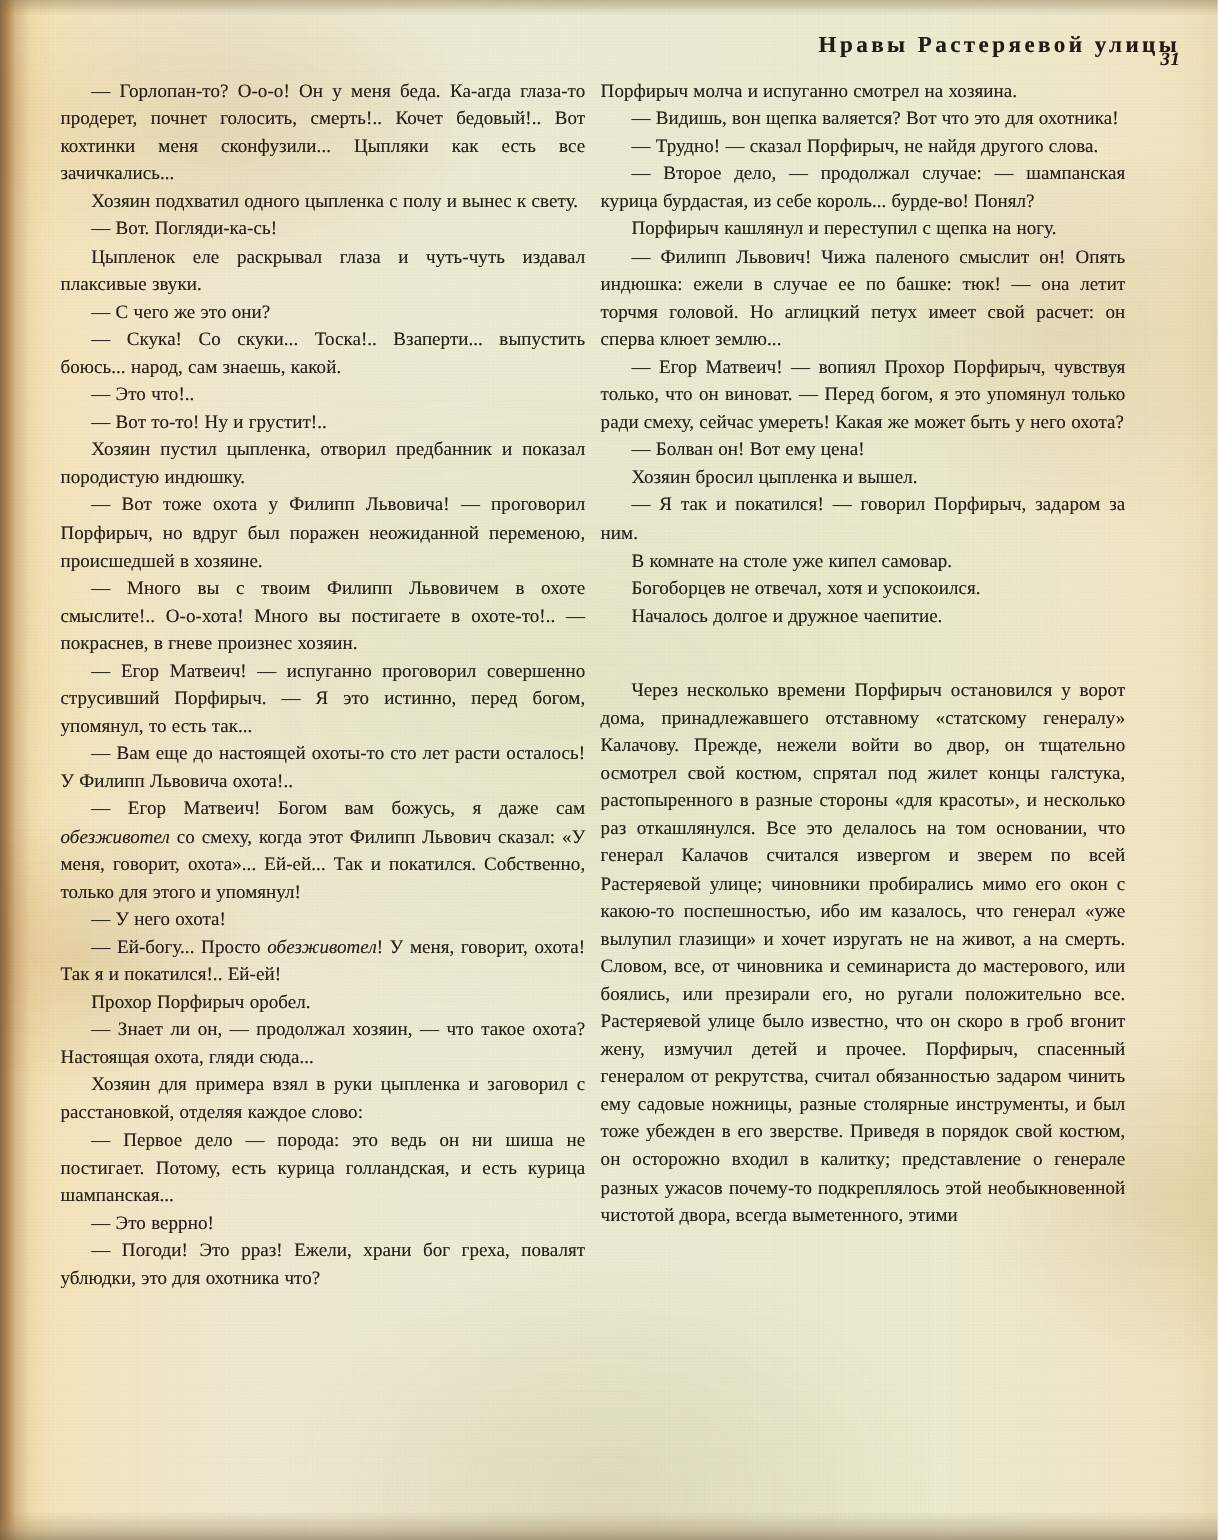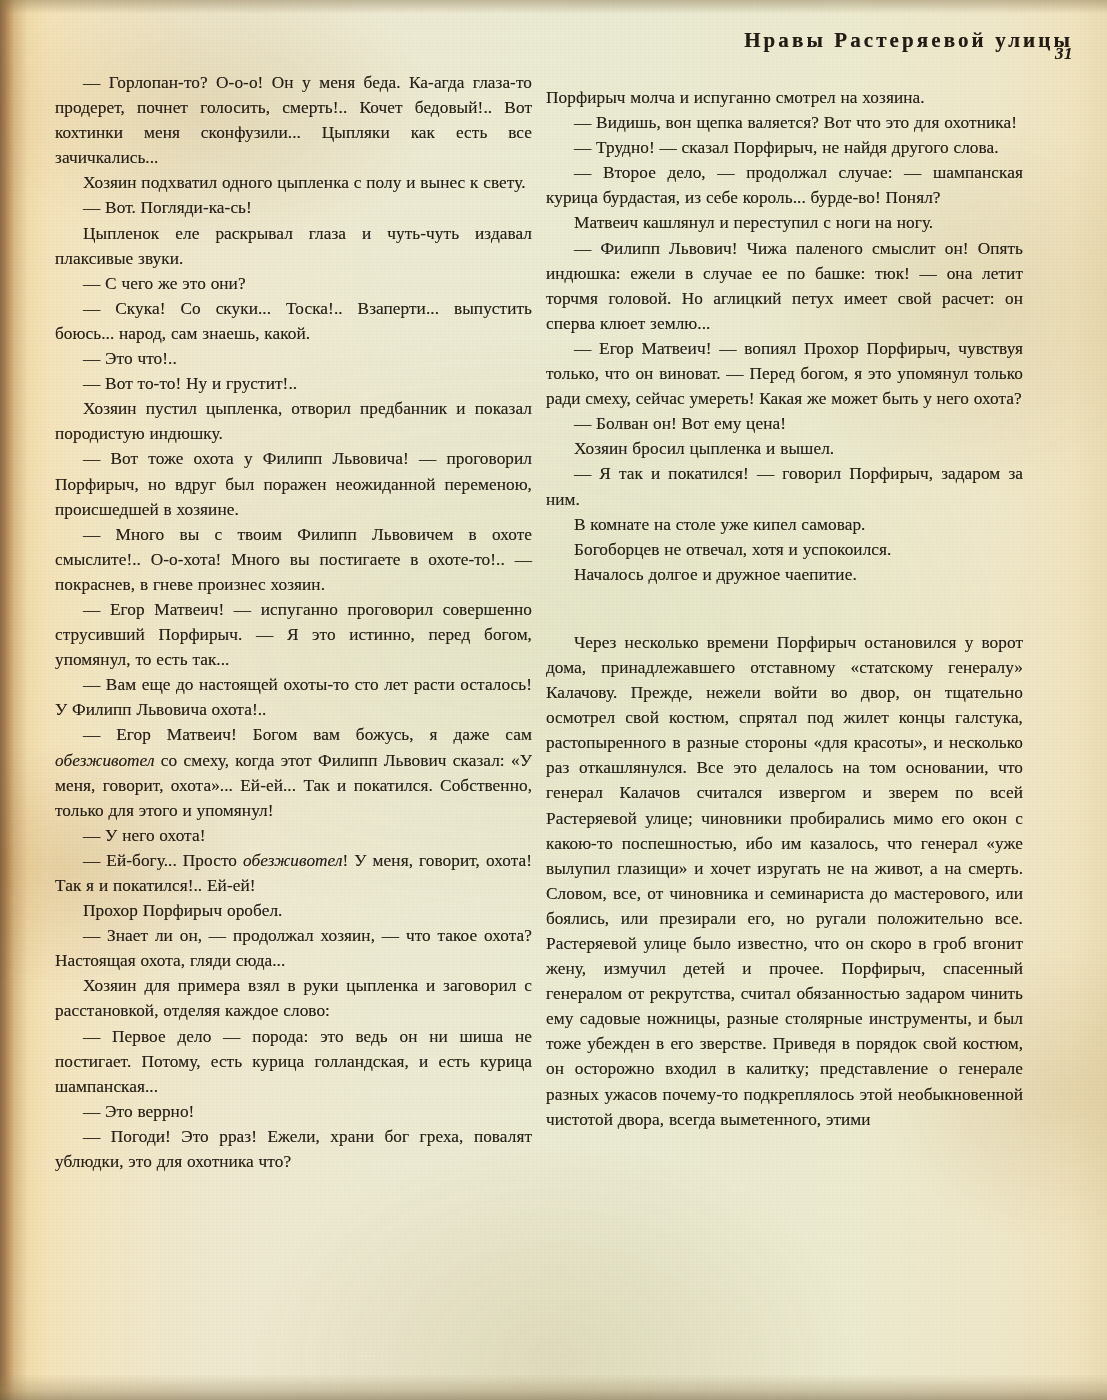--- a/index.html
+++ b/index.html
@@ -79,21 +79,21 @@
     text-align:justify;
     text-indent:28px;
     font-size:17.3px;
     line-height:25.1px;
     color:#272018;
     letter-spacing:.05px;
     word-spacing:.4px;
     text-shadow:0 0 .55px rgba(45,35,22,.45);
     -webkit-font-smoothing:antialiased;
   }
-  .col p.noind{text-indent:0;margin-top:15px;}
+  .col p.noind{text-indent:0;}
   .col p em{}
   .gap{height:43px;}
 
   
   #col-right p{color:#262018;}
 </style>
 </head>
 <body>
 
 <div id="page">
@@ -128,21 +128,21 @@
         <p>— Первое дело — порода: это ведь он ни шиша не постигает. Потому, есть курица голландская, и есть курица шампанская...</p>
         <p>— Это веррно!</p>
         <p>— Погоди! Это рраз! Ежели, храни бог греха, повалят ублюдки, это для охотника что?</p>
       </div>
 
     <div class="col" id="col-right">
         <p class="noind">Порфирыч молча и испуганно смотрел на хозяина.</p>
         <p>— Видишь, вон щепка валяется? Вот что это для охотника!</p>
         <p>— Трудно! — сказал Порфирыч, не найдя другого слова.</p>
         <p>— Второе дело, — продолжал случае: — шампанская курица бурдастая, из себе король... бурде-во! Понял?</p>
-        <p>Матвеич кашлянул и переступил с ноги на ногу.</p>
+        <p>Порфирыч кашлянул и переступил с щепка на ногу.</p>
         <p>— Филипп Львович! Чижа паленого смыслит он! Опять индюшка: ежели в случае ее по башке: тюк! — она летит торчмя головой. Но аглицкий петух имеет свой расчет: он сперва клюет землю...</p>
         <p>— Егор Матвеич! — вопиял Прохор Порфирыч, чувствуя только, что он виноват. — Перед богом, я это упомянул только ради смеху, сейчас умереть! Какая же может быть у него охота?</p>
         <p>— Болван он! Вот ему цена!</p>
         <p>Хозяин бросил цыпленка и вышел.</p>
         <p>— Я так и покатился! — говорил Порфирыч, задаром за ним.</p>
         <p>В комнате на столе уже кипел самовар.</p>
         <p>Богоборцев не отвечал, хотя и успокоился.</p>
         <p>Началось долгое и дружное чаепитие.</p>
         <div class="gap"></div>
         <p>Через несколько времени Порфирыч остановился у ворот дома, принадлежавшего отставному «статскому генералу» Калачову. Прежде, нежели войти во двор, он тщательно осмотрел свой костюм, спрятал под жилет концы галстука, растопыренного в разные стороны «для красоты», и несколько раз откашлянулся. Все это делалось на том основании, что генерал Калачов считался извергом и зверем по всей Растеряевой улице; чиновники пробирались мимо его окон с какою-то поспешностью, ибо им казалось, что генерал «уже вылупил глазищи» и хочет изругать не на живот, а на смерть. Словом, все, от чиновника и семинариста до мастерового, или боялись, или презирали его, но ругали положительно все. Растеряевой улице было известно, что он скоро в гроб вгонит жену, измучил детей и прочее. Порфирыч, спасенный генералом от рекрутства, считал обязанностью задаром чинить ему садовые ножницы, разные столярные инструменты, и был тоже убежден в его зверстве. Приведя в порядок свой костюм, он осторожно входил в калитку; представление о генерале разных ужасов почему-то подкреплялось этой необыкновенной чистотой двора, всегда выметенного, этими</p>

